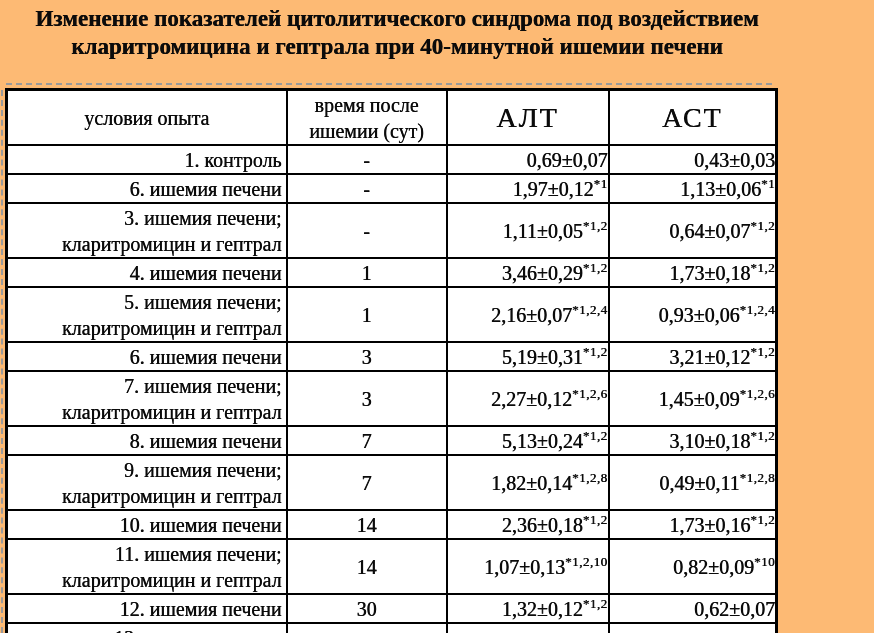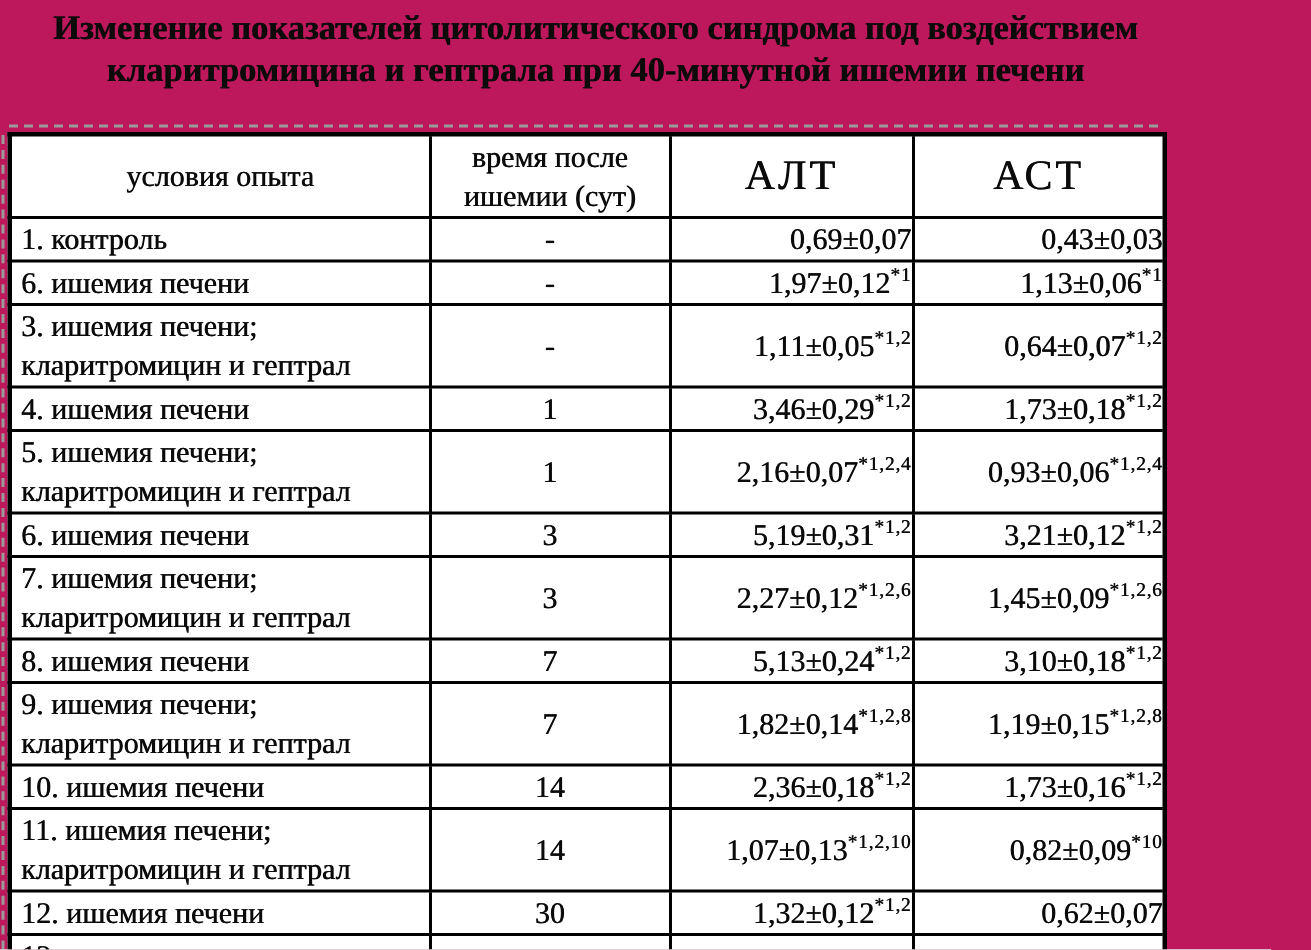--- a/index.html
+++ b/index.html
@@ -1,20 +1,20 @@
 <!DOCTYPE html>
 <html><head>
 <meta charset="utf-8">
 <style>
   html, body { margin: 0; padding: 0; background: #e8e8e8; }
   .page {
     position: relative;
     width: 874px;
     height: 633px;
-    background: #be185d;
+    background: #fdba74;
     overflow: hidden;
     font-family: "Liberation Serif", "DejaVu Serif", serif;
     color: #0b0b0b;
   }
   .title-block {
     position: absolute;
     left: 4px;
     top: 5px;
     width: 786px;
     text-align: center;
@@ -61,21 +61,21 @@
     height: 53px;
     text-align: center;
     vertical-align: middle;
     line-height: 26px;
     white-space: pre-line;
   }
   .data-table th.enz { letter-spacing: 2px; font-size: 28px; }
   tr.single { height: 25px; }
   tr.tall { height: 53px; }
   td.cond {
-    text-align: left;
+    text-align: right;
     vertical-align: top;
     padding: 1px 4px 0 6px;
     line-height: 26px;
     white-space: pre-line;
     margin-top: 24px;
   }
   td.time {
     text-align: center;
     vertical-align: middle;
     line-height: 24px;
@@ -171,21 +171,21 @@
         <td class="cond">8. ишемия печени</td>
         <td class="time">7</td>
         <td class="val"><span>5,13±0,24</span><sup>*1,2</sup></td>
         <td class="val"><span>3,10±0,18</span><sup>*1,2</sup></td>
       </tr>
       <tr class="tall">
         <td class="cond">9. ишемия печени;
 кларитромицин и гептрал</td>
         <td class="time">7</td>
         <td class="val"><span>1,82±0,14</span><sup>*1,2,8</sup></td>
-        <td class="val"><span>1,19±0,15</span><sup>*1,2,8</sup></td>
+        <td class="val"><span>0,49±0,11</span><sup>*1,2,8</sup></td>
       </tr>
       <tr class="single">
         <td class="cond">10. ишемия печени</td>
         <td class="time">14</td>
         <td class="val"><span>2,36±0,18</span><sup>*1,2</sup></td>
         <td class="val"><span>1,73±0,16</span><sup>*1,2</sup></td>
       </tr>
       <tr class="tall">
         <td class="cond">11. ишемия печени;
 кларитромицин и гептрал</td>

